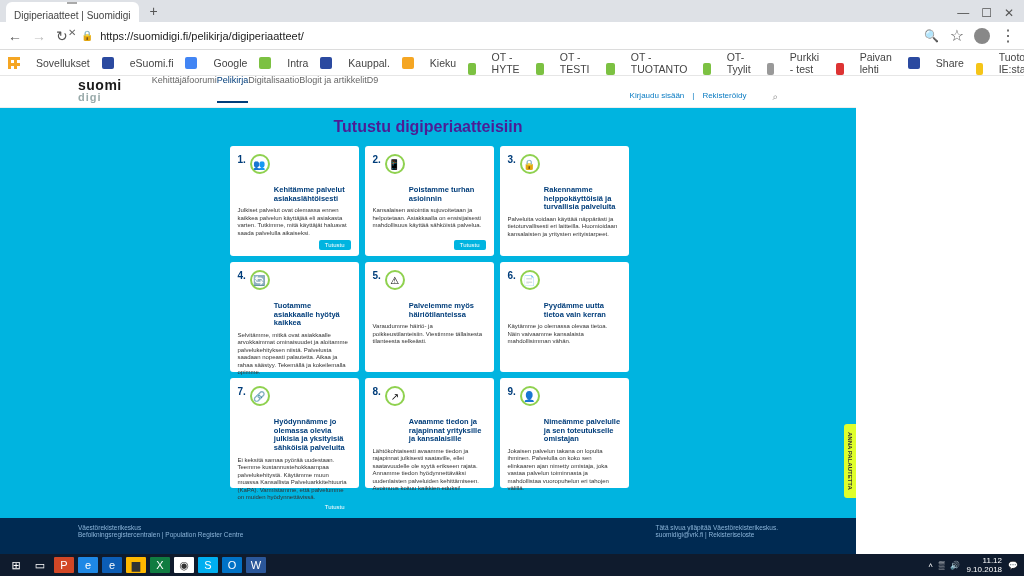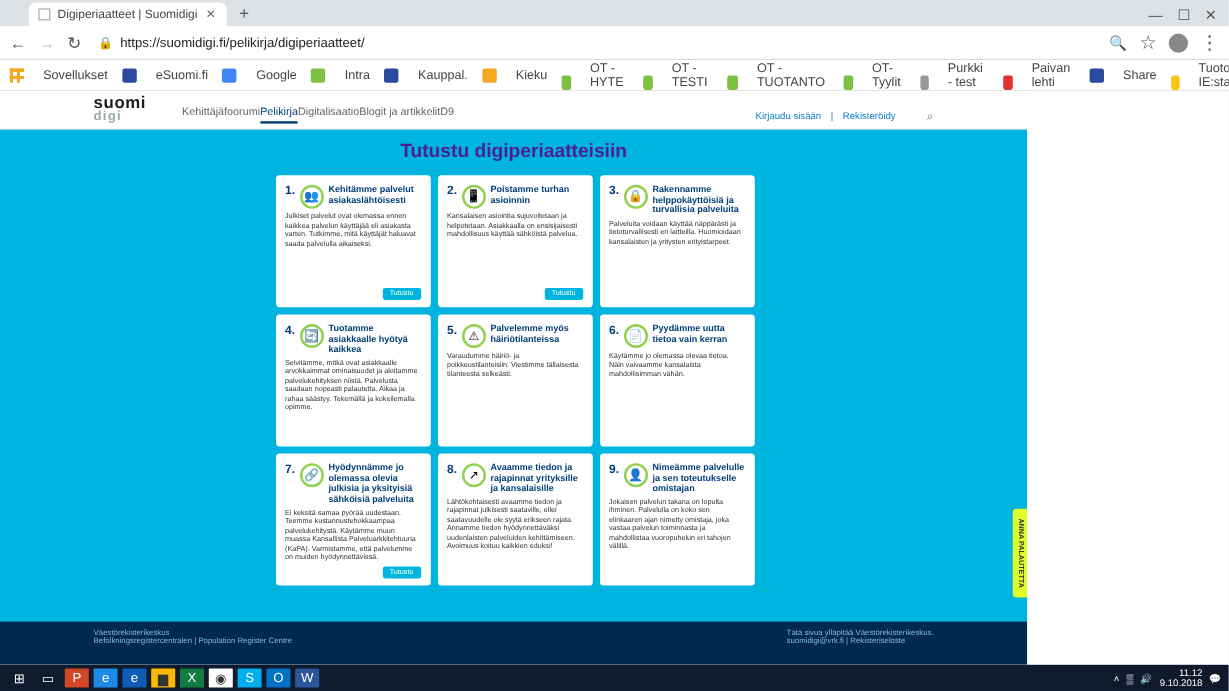--- a/index.html
+++ b/index.html
@@ -1,19 +1,19 @@
 <!DOCTYPE html>
 <html><head>
 <meta charset="utf-8">
 <style>
   * { box-sizing: border-box; margin: 0; padding: 0; }
   html, body { width: 1024px; height: 576px; font-family: Arial, sans-serif; overflow: hidden; background:#fff; }
   
   .titlebar { height: 22px; background:#dee1e6; display:flex; align-items:flex-end; }
-  .tab { background:#fff; height:20px; margin-left:24px; border-radius:6px 6px 0 0; display:flex; align-items:center; padding:0 8px; font-size:10px; color:#444; gap:6px; }
+  .tab { background:#fff; height:20px; margin-left:6px; border-radius:6px 6px 0 0; display:flex; align-items:center; padding:0 8px; font-size:10px; color:#444; gap:6px;flex-direction:column; }
   .tab-close { width:10px; height:10px; display:flex; align-items:center; justify-content:center; color:#666;}
   .newtab { width:18px; height:18px; margin:0 6px 2px 6px; display:flex; align-items:center; justify-content:center; color:#555; font-size:14px;}
   .winctrl { margin-left:auto; display:flex; gap:12px; padding:0 10px 2px 0; color:#555;}
   .winctrl span { font-size:12px; }
   .toolbar { height: 28px; background:#fff; border-bottom:1px solid #dcdcdc; display:flex; align-items:center; padding:0 8px; gap:8px; }
   .nav-arrows { display:flex; gap:10px; color:#555;}
   .nav-arrows span { font-size:14px;}
   .url-wrap { flex:0 1 auto; display:flex; align-items:center; gap:6px; margin-left:6px;}
   .lock { font-size:10px; color:#2a8a2a;}
   .url { font-size:11px; color:#222; }
@@ -25,33 +25,33 @@
   .apps-grid { width:12px; height:12px; background:
     repeating-linear-gradient(#f5a623,#f5a623 3px, transparent 3px, transparent 6px),
     repeating-linear-gradient(90deg,#f5a623,#f5a623 3px, transparent 3px, transparent 6px);}
   .page { position:relative; width:856px; height: calc(576px - 22px - 28px - 26px - 22px); overflow:hidden; }
   
   .siteheader { height:32px; background:#fff; border-bottom:1px solid #eee; display:flex; align-items:flex-end; padding:0 0 4px 0;}
   .siteheader-inner { width: 700px; margin:0 auto; display:flex; align-items:flex-end; }
   .logo { font-size:14px; font-weight:700; color:#1a1a1a; line-height:12px; margin-right:30px; letter-spacing:0.5px;}
   .logo .sub { display:block; font-size:11px; color:#9aa; letter-spacing:1px;}
   .topnav { display:flex; gap:0; font-size:9px; color:#666; }
-  .topnav .active { color:#003d7a; border-bottom:2px solid #003d7a; padding-bottom:3px;}
+  .topnav .active { color:#003d7a; border-bottom:2px solid #003d7a; padding-bottom:16px;}
   .toplinks { margin-left:auto; font-size:8px; display:flex; gap:8px;}
   .toplinks a { color:#0a7bc2; text-decoration:none;}
   .search-ic { margin-left:18px; font-size:10px; color:#888;}
   
   .cyan { background:#00b4e0; padding:10px 0 14px 0; height:430px; position:relative;}
   .cyan h1 { color:#4c1d95; text-align:center; font-size:16px; font-weight:700; margin-bottom:10px;}
   .grid { width:397px; margin:0 auto; display:grid; grid-template-columns:repeat(3, 129px); grid-template-rows:repeat(3, 1fr); gap:6px;}
   .card { background:#fff; border-radius:3px; padding:8px 8px 6px 8px; display:flex; flex-direction:column; height:110px; position:relative;}
   .card-head { display:flex; align-items:flex-start; gap:4px; margin-bottom:4px;}
   .num { font-size:10px; font-weight:700; color:#003d7a; }
   .card-icon { width:20px; height:20px; border:2px solid #8fd14f; border-radius:50%; display:flex; align-items:center; justify-content:center; flex-shrink:0;}
-  .card-title { font-size:7.5px; font-weight:700; color:#003d7a; line-height:1.15;}
+  .card-title { font-size:7.5px; font-weight:700; color:#003d7a; line-height:1.15;margin-top:32px;}
   .card-body { font-size:6px; color:#333; line-height:1.25; flex:1;}
   .card-btn { align-self:flex-end; background:#00b4e0; color:#fff; font-size:6px; padding:2px 6px; border-radius:2px; border:none;}
   
   .sitefooter { background:#002a52; height:36px; width:100%; position:absolute; bottom:0; color:#8ab4d8; font-size:6.5px; display:flex; }
   .sitefooter-inner { width:700px; margin:0 auto; display:flex; justify-content:space-between; padding-top:6px;}
   
   .feedback { position:absolute; right:0; bottom:40px; background:#dfff2b; color:#333; font-size:6px; font-weight:700; writing-mode:vertical-rl; padding:8px 3px; border-radius:3px 0 0 3px;}
   
   .taskbar { height:22px; background:#0f1b2d; display:flex; align-items:center; padding:0 6px; gap:4px;}
   .task-ic { width:20px; height:16px; display:flex; align-items:center; justify-content:center; color:#fff; font-size:11px; border-radius:1px;}

